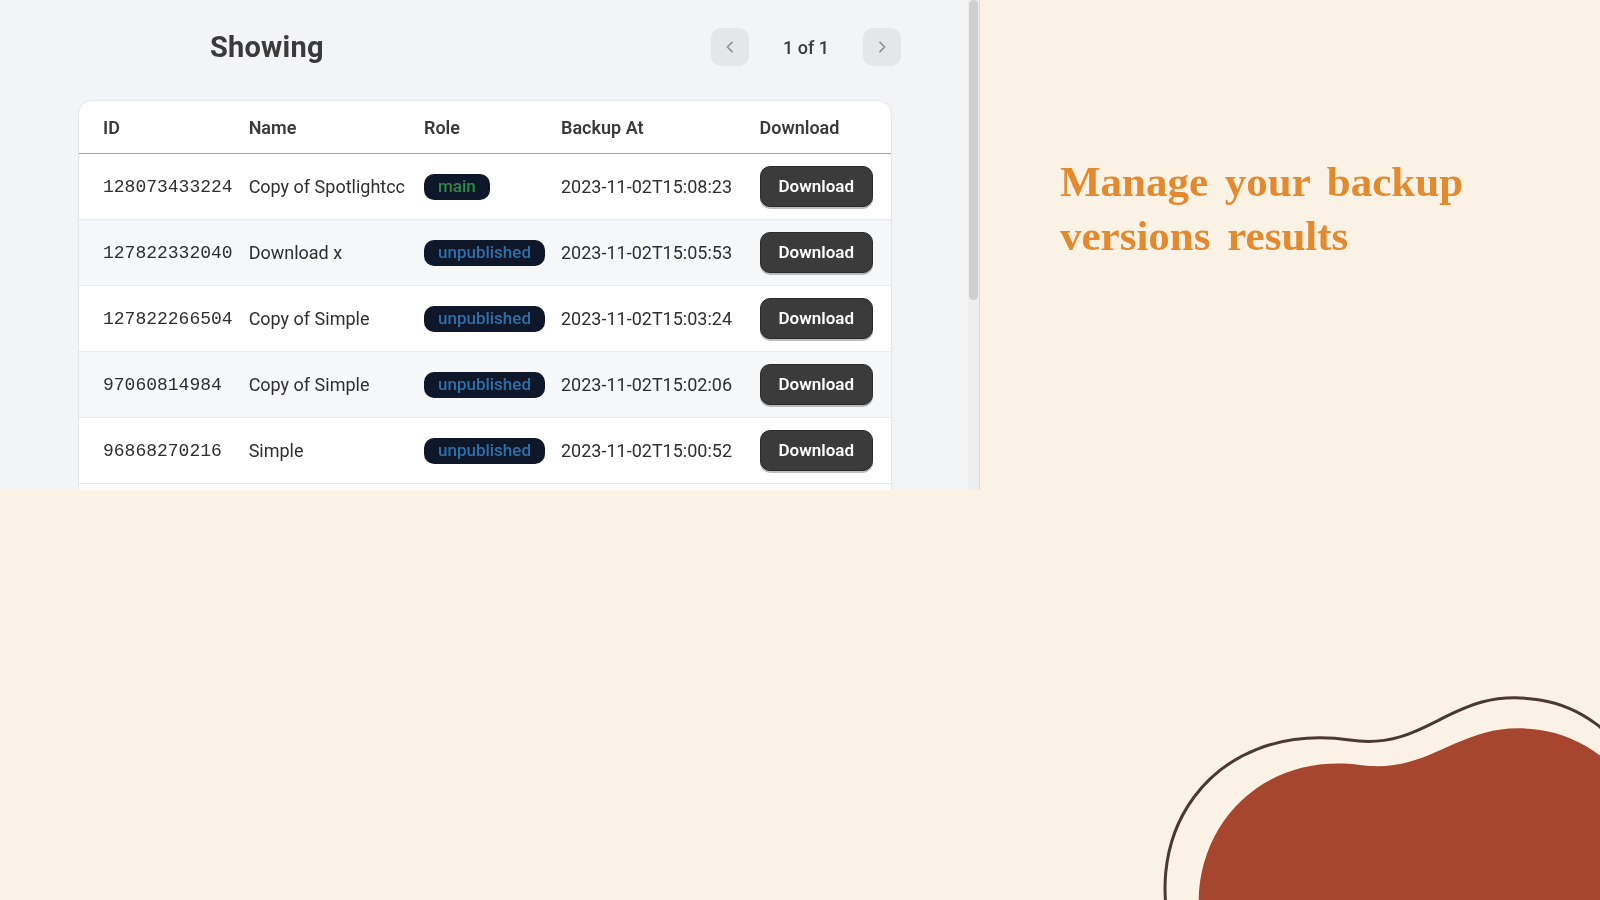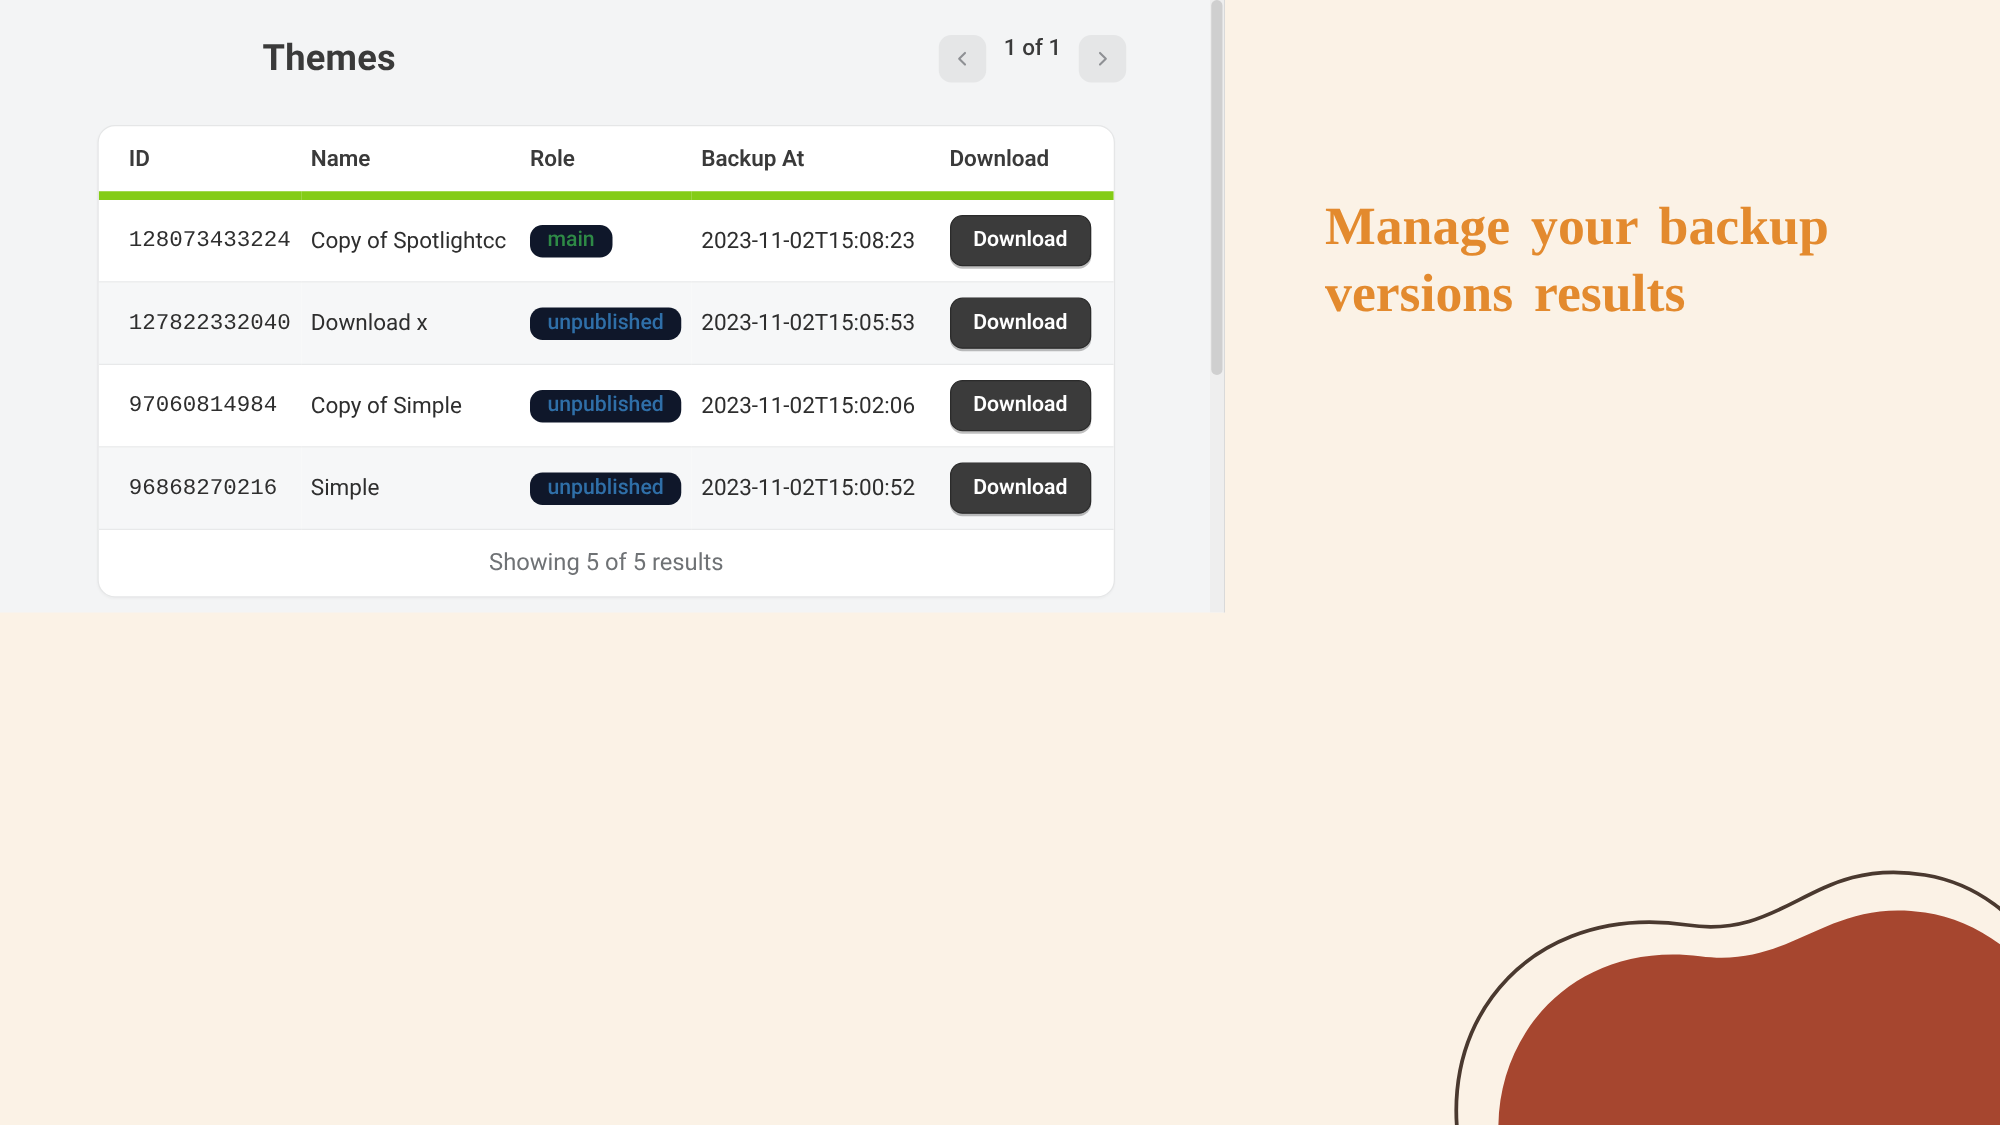--- a/index.html
+++ b/index.html
@@ -36,21 +36,22 @@
     padding: 28px 78px 0 210px;
   }
   .page-title {
     font-size: 29px;
     font-weight: 700;
     color: #3a3a3a;
     letter-spacing: 0.2px;
   }
   .pagination {
     display: flex;
-    gap: 4px;
+    align-items: center;
+    gap: 24px;
   }
   .pg-btn {
     width: 38px; height: 38px;
     border-radius: 10px;
     background: #e5e6e7;
     display: flex; align-items: center; justify-content: center;
     cursor: pointer;
   }
   .pg-btn svg { width: 16px; height: 16px; }
   .pg-label {
@@ -71,21 +72,21 @@
   table.themes {
     width: 100%;
     border-collapse: collapse;
   }
   table.themes th {
     text-align: left;
     font-size: 18px;
     font-weight: 600;
     color: #3a3a3a;
     padding: 16px 8px 15px 8px;
-    border-bottom: 7px solid #84cc16;
+    border-bottom: 1px solid #84cc16;
     margin-left: 14px;
   }
   table.themes th:first-child { padding-left: 24px; }
   table.themes th:last-child  { padding-right: 24px; }
 
   table.themes td {
     font-size: 18px;
     color: #2e2e2e;
     padding: 12px 8px;
     border-bottom: 1px solid #e8e9ea;
@@ -152,21 +153,21 @@
     width: 520px; height: 330px;
     pointer-events: none;
   }
 </style>
 </head>
 <body>
 
 <div class="app-panel">
 
   <div class="panel-header">
-    <div class="page-title">Themes</div>
+    <div class="page-title">Showing</div>
     <div class="pagination">
       <div class="pg-btn">
         <svg viewBox="0 0 24 24">
           <path d="M15 5 L8 12 L15 19" fill="none" stroke="#8e9094" stroke-width="2.5" stroke-linecap="round" stroke-linejoin="round"></path>
         </svg>
       </div>
       <div class="pg-label">1 of 1</div>
       <div class="pg-btn">
         <svg viewBox="0 0 24 24">
           <path d="M9 5 L16 12 L9 19" fill="none" stroke="#8e9094" stroke-width="2.5" stroke-linecap="round" stroke-linejoin="round"></path>
@@ -202,20 +203,27 @@
             <td><span class="dl-btn">Download</span></td>
           </tr>
           <tr>
             <td>127822332040</td>
             <td>Download x</td>
             <td><span class="badge badge-unpublished">unpublished</span></td>
             <td>2023-11-02T15:05:53</td>
             <td><span class="dl-btn">Download</span></td>
           </tr>
           <tr>
+            <td>127822266504</td>
+            <td>Copy of Simple</td>
+            <td><span class="badge badge-unpublished">unpublished</span></td>
+            <td>2023-11-02T15:03:24</td>
+            <td><span class="dl-btn">Download</span></td>
+          </tr>
+          <tr>
             <td>97060814984</td>
             <td>Copy of Simple</td>
             <td><span class="badge badge-unpublished">unpublished</span></td>
             <td>2023-11-02T15:02:06</td>
             <td><span class="dl-btn">Download</span></td>
           </tr>
           <tr>
             <td>96868270216</td>
             <td>Simple</td>
             <td><span class="badge badge-unpublished">unpublished</span></td>

